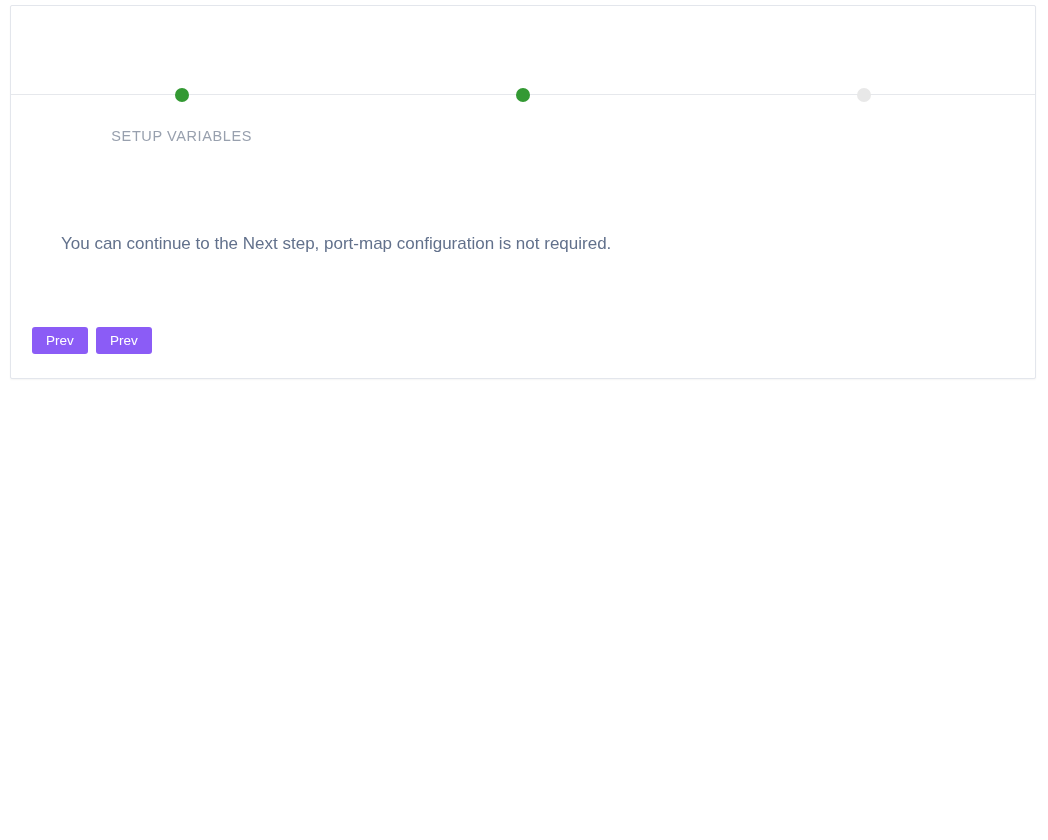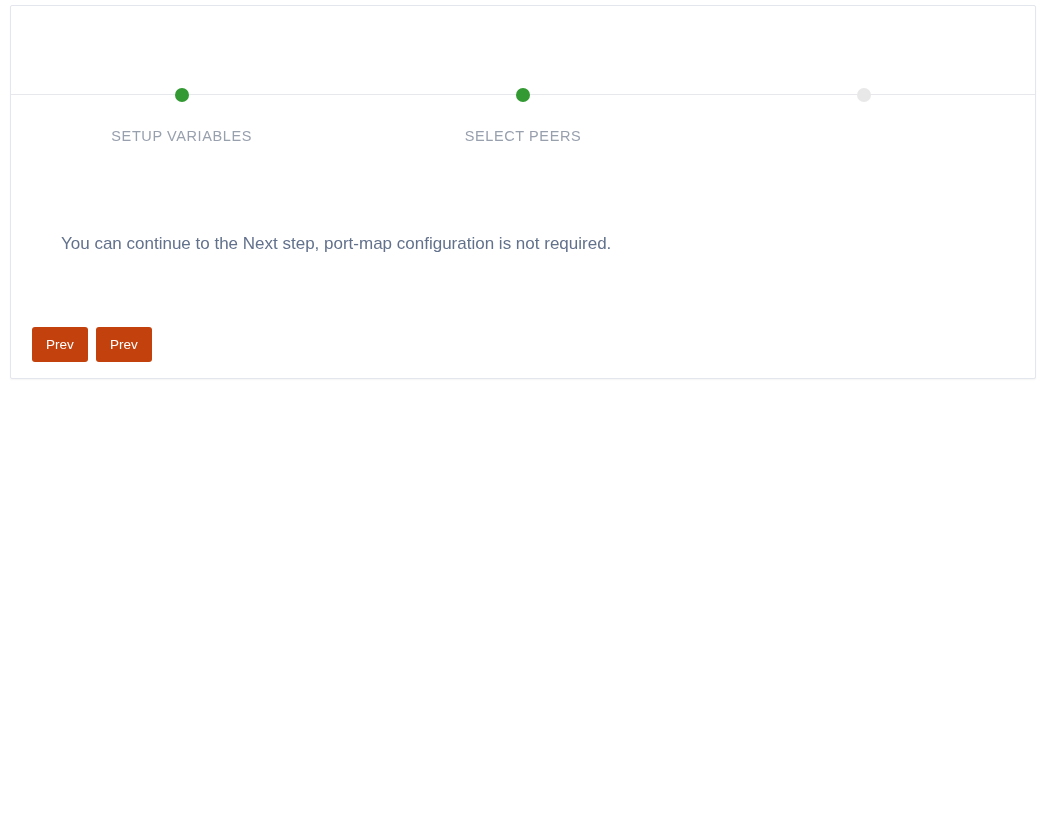--- a/index.html
+++ b/index.html
@@ -128,25 +128,25 @@
     display: flex;
     flex-direction: row;
     gap: 8px;
   }
 
   .btn {
     display: inline-flex;
     align-items: center;
     justify-content: center;
     min-width: 56px;
-    height: 35px;
+    height: 27px;
     padding: 0 13px;
     border: none;
     border-radius: 3px;
-    background: #c2410c;
+    background: #8b5cf6;
     color: #ffffff;
     font-size: 13.5px;
     font-family: "Liberation Sans", sans-serif;
     cursor: pointer;
     box-sizing: border-box;
     line-height: 1;
   }
 </style>
 </head>
 <body>
@@ -159,21 +159,20 @@
       <div class="stepper-track"></div>
       <div class="stepper-steps">
 
         <div class="step">
           <span class="step-dot done"></span>
           <span class="step-label">SETUP VARIABLES</span>
         </div>
 
         <div class="step">
           <span class="step-dot done"></span>
-          <span class="step-label">SELECT PEERS</span>
         </div>
 
 
         <div class="step">
           <span class="step-dot pending"></span>
         </div>
 
       </div>
     </div>
 

